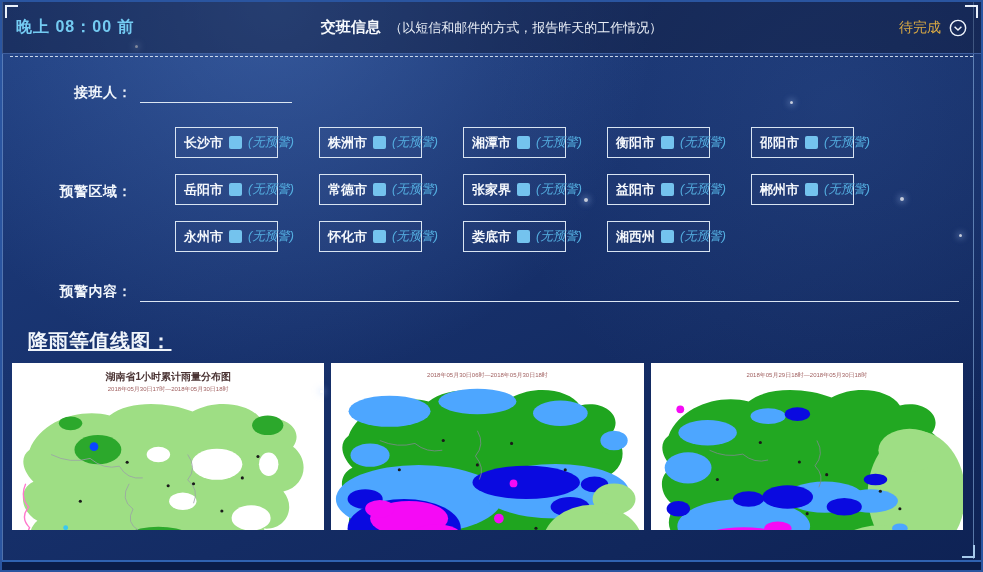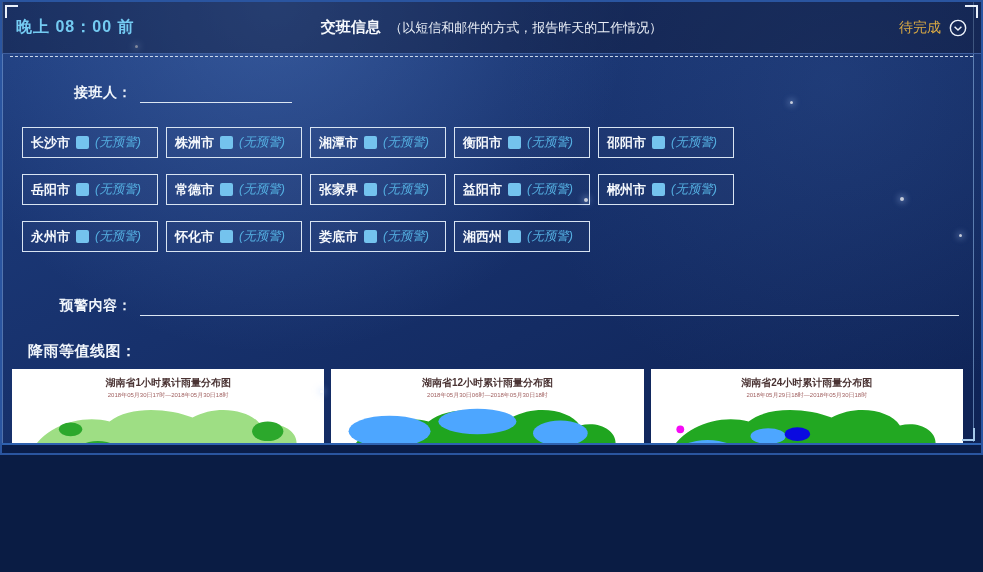--- a/index.html
+++ b/index.html
@@ -1,20 +1,20 @@
 <!DOCTYPE html>
 <html><head>
 <meta charset="utf-8">
 <style>
   * { margin:0; padding:0; box-sizing:border-box; }
   html,body { width:983px; height:572px; overflow:hidden; }
   body { font-family:"Liberation Sans","DejaVu Sans",sans-serif; background:#0a1c44; }
 
   .frame {
-    position:relative; width:983px; height:455px;
+    position:relative; width:983px; height:572px;
     border:2px solid #2a55a0;
     background:
       radial-gradient(circle at 28% 0%, rgba(96,140,214,0.38), transparent 42%),
       radial-gradient(circle at 85% 18%, rgba(70,110,180,0.20), transparent 36%),
       linear-gradient(155deg,#1e3d7e 0%,#17316c 45%,#0e2254 100%);
     overflow:hidden;
   }
   .inner-line-left { position:absolute; left:0; top:0; bottom:0; width:1px; background:rgba(130,170,225,0.55); }
   .inner-line-right { position:absolute; right:7px; top:0; bottom:11px; width:1px; background:rgba(150,190,235,0.55); }
 
@@ -49,44 +49,44 @@
 
   
   .tip { color:#e8822d; font-size:12.5px; padding:7px 14px 6px 14px; letter-spacing:0.5px; }
   .dashed { border-top:1px dashed rgba(230,238,248,0.85); margin:2px 8px 0 8px; }
 
   
   .content { padding:14px 10px 0 10px; }
   .form-row { display:flex; align-items:center; }
   .row-receiver { margin-top:6px; }
   .row-areas { margin-top:24px; }
-  .row-content { margin-top:38px; }
+  .row-content { margin-top:24px; }
   .f-label { width:120px; min-width:120px; text-align:right; color:#f0f5fb; font-size:14px;
              font-weight:bold; padding-top:5px; letter-spacing:0.5px; }
   .receiver-input {
     margin-left:8px; margin-top:2px; width:152px; height:24px;
     background:transparent; border:none; border-bottom:1px solid #dbe6f3;
     color:#fff; font-size:14px; outline:none;
   }
   .content-input {
     margin-left:8px; margin-top:2px; flex:1; margin-right:12px; height:24px;
     background:transparent; border:none; border-bottom:1px solid #dbe6f3;
     color:#fff; font-size:14px; outline:none;
   }
 
   .city-grid { margin-left:10px; display:grid; grid-template-columns:repeat(5,136px); gap:16px 8px; }
   .city-box {
     height:31px; border:1px solid #d8e4f2; display:flex; align-items:center;
-    padding:0 8px; gap:6px; background:rgba(255,255,255,0.02);
+    padding:0 8px; gap:6px; background:rgba(255,255,255,0.02);margin-left:33px;
   }
   .city-name { color:#f5f8fc; font-size:13px; font-weight:bold; white-space:nowrap; }
   .city-checkbox { width:13px; height:13px; background:#74c3ee; border-radius:2px; cursor:pointer; flex:none; }
   .no-warning { color:#54aee0; font-size:12.5px; white-space:nowrap;font-style:italic; }
 
-  .rain-label { margin-top:26px; padding-left:16px; color:#f0f5fb; font-size:15px; font-weight:bold; letter-spacing:0.5px; }
+  .rain-label { margin-top:26px; padding-left:16px; color:#f0f5fb; font-size:20px; font-weight:bold; letter-spacing:0.5px;text-decoration:underline; }
 
   
   .maps { display:flex; gap:7px; margin:8px 8px 8px 0; height:167px; }
   .map-panel { flex:1; background:#ffffff; overflow:hidden; padding-top:7px; }
   .map-title { text-align:center; color:#4a3333; font-size:10px; font-weight:bold; }
   .map-sub { text-align:center; color:#a06060; font-size:6px; margin-top:1px; }
   .map-svg { display:block; width:100%; height:195px; margin-top:2px; }
 
   .footer-bar {
     position:absolute; left:0; right:0; bottom:0; height:10px;
@@ -127,20 +127,21 @@
   <div class="dashed"></div>
 
   <div class="content">
 
     <div class="form-row row-receiver">
       <span class="f-label">接班人：</span>
       <input class="receiver-input" type="text" value="" style="">
     </div>
 
     <div class="form-row row-areas">
+      <span class="f-label">预警区域：</span>
       <div class="city-grid">
         <div class="city-box">
           <span class="city-name">长沙市</span>
           <span class="city-checkbox"></span>
           <span class="no-warning">(无预警)</span>
         </div>
         <div class="city-box">
           <span class="city-name">株洲市</span>
           <span class="city-checkbox"></span>
           <span class="no-warning">(无预警)</span>
@@ -251,21 +252,20 @@
             <circle cx="215" cy="118" r="1.6"></circle>
               <circle cx="236" cy="84" r="1.6"></circle>
               <circle cx="252" cy="62" r="1.6"></circle>
             <circle cx="198" cy="182" r="1.6"></circle>
               <circle cx="135" cy="178" r="1.6"></circle>
           </g>
         </svg>
       </div>
 
       <div class="map-panel">
-        <div class="map-title">湖南省12小时累计雨量分布图</div>
         <div class="map-sub">2018年05月30日06时—2018年05月30日18时</div>
         <svg class="map-svg" viewBox="0 0 320 200" preserveAspectRatio="none">
           <path fill="#1fa51f" d="M18,55 C30,25 70,12 100,20 C120,4 160,6 185,16 C210,2 245,8 255,24 C280,18 300,35 288,52 C305,65 302,92 278,98 C292,115 280,138 258,136 C268,158 252,176 232,170 C240,192 222,204 200,198 C180,210 150,208 135,198 C110,212 80,206 70,192 C50,198 32,186 36,168 C18,160 12,140 26,128 C8,118 6,95 22,88 C10,76 8,62 18,55 Z"></path>
           <ellipse cx="60" cy="30" rx="42" ry="16" fill="#4da6ff"></ellipse>
           <ellipse cx="150" cy="20" rx="40" ry="13" fill="#4da6ff"></ellipse>
           <ellipse cx="235" cy="32" rx="28" ry="13" fill="#4da6ff"></ellipse>
           <ellipse cx="40" cy="75" rx="20" ry="12" fill="#4da6ff"></ellipse>
           <ellipse cx="90" cy="120" rx="85" ry="35" fill="#4da6ff"></ellipse>
           <ellipse cx="230" cy="112" rx="75" ry="28" fill="#4da6ff"></ellipse>
           <ellipse cx="290" cy="60" rx="14" ry="10" fill="#4da6ff"></ellipse>
@@ -292,21 +292,20 @@
             <circle cx="70" cy="90" r="1.6"></circle>
               <circle cx="240" cy="90" r="1.6"></circle>
               <circle cx="210" cy="150" r="1.6"></circle>
             <circle cx="250" cy="155" r="1.6"></circle>
               <circle cx="150" cy="192" r="1.6"></circle>
           </g>
         </svg>
       </div>
 
       <div class="map-panel">
-        <div class="map-title">湖南省24小时累计雨量分布图</div>
         <div class="map-sub">2018年05月29日18时—2018年05月30日18时</div>
         <svg class="map-svg" viewBox="0 0 320 200" preserveAspectRatio="none">
           <path fill="#22a822" d="M18,55 C30,25 70,12 100,20 C120,4 160,6 185,16 C210,2 245,8 255,24 C280,18 300,35 288,52 C305,65 302,92 278,98 C292,115 280,138 258,136 C268,158 252,176 232,170 C240,192 222,204 200,198 C180,210 150,208 135,198 C110,212 80,206 70,192 C50,198 32,186 36,168 C18,160 12,140 26,128 C8,118 6,95 22,88 C10,76 8,62 18,55 Z"></path>
           <ellipse cx="272" cy="115" rx="50" ry="65" fill="#9ede84"></ellipse>
           <ellipse cx="235" cy="175" rx="48" ry="28" fill="#9ede84"></ellipse>
           <ellipse cx="265" cy="70" rx="32" ry="22" fill="#9ede84"></ellipse>
           <ellipse cx="58" cy="52" rx="30" ry="13" fill="#4da6ff"></ellipse>
           <ellipse cx="38" cy="88" rx="24" ry="16" fill="#4da6ff"></ellipse>
           <ellipse cx="95" cy="148" rx="68" ry="28" fill="#4da6ff"></ellipse>
           <ellipse cx="178" cy="118" rx="40" ry="16" fill="#4da6ff"></ellipse>

